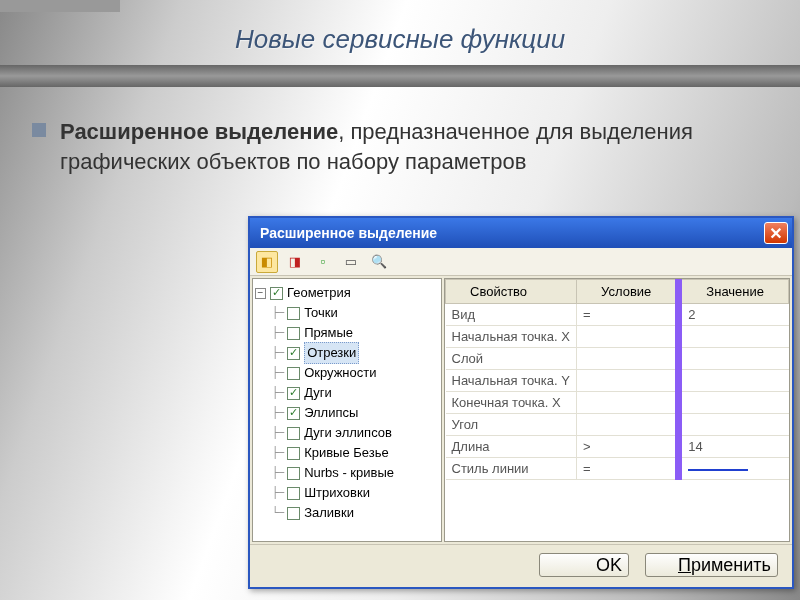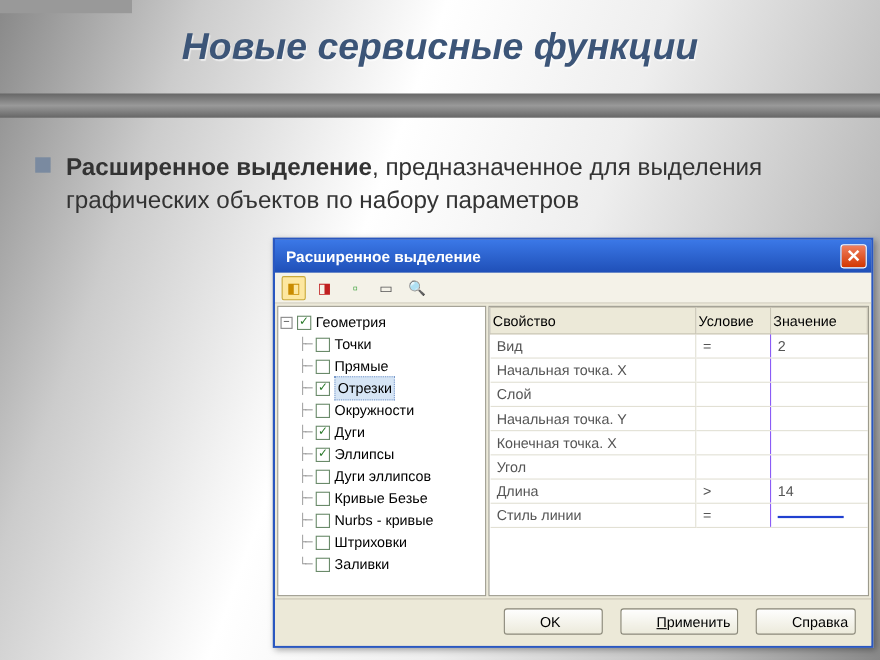--- a/index.html
+++ b/index.html
@@ -9,24 +9,24 @@
     height: 600px;
     font-family: Arial, sans-serif;
     background: linear-gradient(110deg, #888 0%, #ccc 18%, #fff 40%, #eee 60%, #bbb 85%, #888 100%);
     position: relative;
     overflow: hidden;
   }
   .accent-bar-top { position: absolute; top: 0; left: 0; width: 120px; height: 12px; background: #999; }
   .slide-title {
     text-align: center;
     font-style: italic;
-    font-weight: bold;
-    font-size: 34px;
+    font-weight: normal;
+    font-size: 26px;
     color: #3c5578;
-    margin: 24px 0 22px 0;
+    margin: 24px 0 10px 0;
     text-shadow: 1px 1px 1px rgba(255,255,255,.6);
   }
   .hr-band { height: 22px; background: linear-gradient(#666,#999 50%,#666); margin-bottom: 30px; }
   .body-text {
     font-size: 22px;
     line-height: 1.35;
     color: #333;
     margin: 0 60px;
     font-style: italic;
     position: relative;
@@ -105,43 +105,43 @@
   .grid {
     flex: 1;
     background: #fff;
     border: 1px solid #9c9a8c;
     font-size: 13px;
     overflow: hidden;
   }
   table.props { width:100%; border-collapse: collapse; }
   table.props th {
     background: #ece9d8; font-weight: normal; text-align:left;
-    padding: 4px 2px; border: 1px solid #c8c4b4; font-size:13px;
+    padding: 4px 24px; border: 1px solid #c8c4b4; font-size:13px;
   }
   table.props td {
     padding: 3px 6px; border-bottom: 1px solid #e2e0d4;
     height: 20px; color:#555;
   }
   table.props td.c2, table.props th.c2 { width: 68px; border-left:1px solid #e2e0d4; }
-  table.props td.c3, table.props th.c3 { width: 88px; border-left:1px solid #8b5cf6; }
+  table.props td.c3, table.props th.c3 { width: 88px; border-left:7px solid #8b5cf6; }
   .line-swatch { display:inline-block; width:60px; border-top:2px solid #2040d0; vertical-align:middle; }
 
   .btnbar {
     display:flex; justify-content:flex-end; gap:16px;
     padding: 8px 14px 10px;
     border-top: 1px solid #c8c4b4;
     background:#ece9d8;
   }
   .winbtn {
     min-width: 90px; height: 24px;
     background: linear-gradient(#fefefe,#eceadb);
     border: 1px solid #8a887a;
     border-radius: 3px;
-    font-size: 13px;
-    display:flex;align-items:center;justify-content:flex-start;
+    font-size: 18px;
+    display:flex;align-items:center;justify-content:flex-end;
     font-family: Tahoma, Arial, sans-serif;
     padding-left: 32px;
   }
   .winbtn .u { text-decoration: underline; }
 </style>
 </head>
 <body>
 
 <div class="accent-bar-top"></div>
 
@@ -301,17 +301,14 @@
   </div>
 
   <div class="btnbar">
     <button class="winbtn">
         <span>OK</span>
       </button>
     <button class="winbtn">
         <span class="u">П</span>
         <span id="apply-rest">рименить</span>
       </button>
-    <button class="winbtn">
-        <span>Справка</span>
-      </button>
   </div>
 </div>
 
 </body></html>

